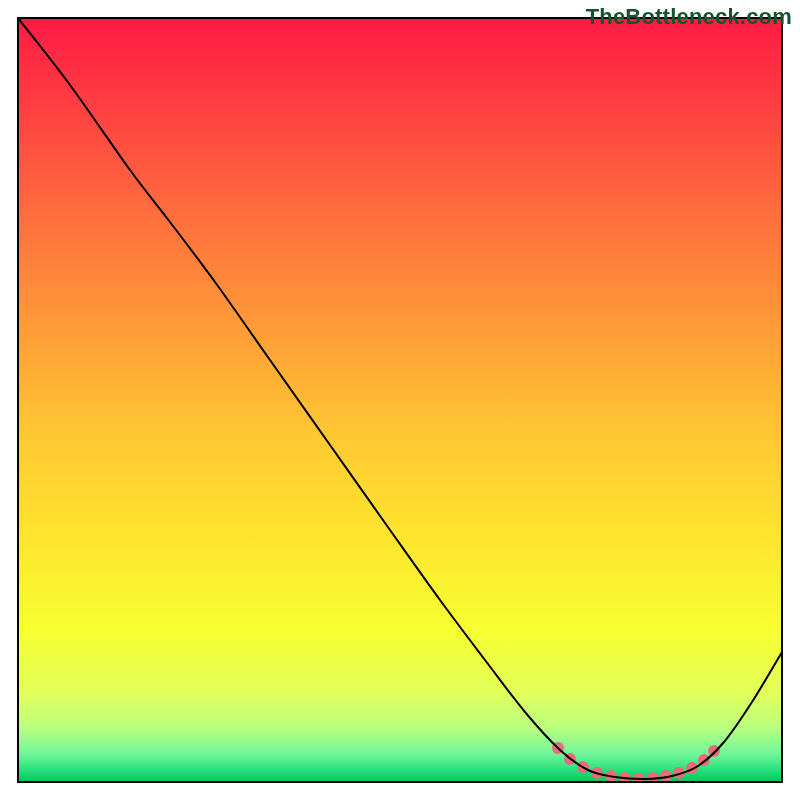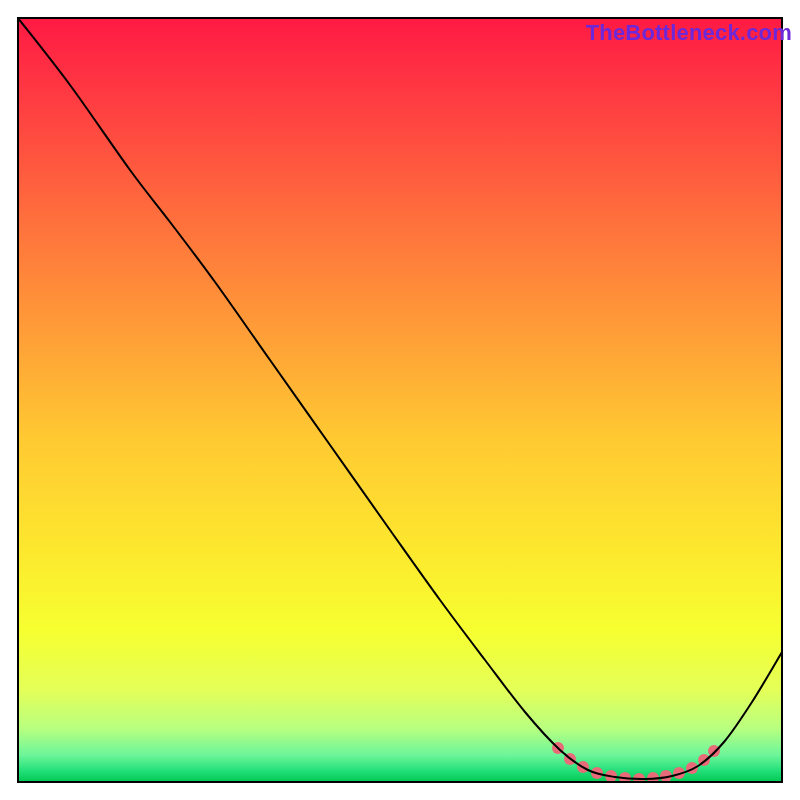--- a/index.html
+++ b/index.html
@@ -10,26 +10,26 @@
     overflow: hidden;
     background: #ffffff;
   }
   .canvas {
     position: relative;
     width: 800px;
     height: 800px;
   }
   .watermark {
     position: absolute;
-    top: 20px;
+    top: 4px;
     right: 8px;
     font-family: Arial, Helvetica, sans-serif;
     font-size: 22px;
     font-weight: bold;
-    color: #6d28d9;
+    color: #14532d;
     letter-spacing: 0.2px;
   }
   svg {
     display: block;
   }
 </style>
 </head>
 <body>
 
 <div class="canvas">

